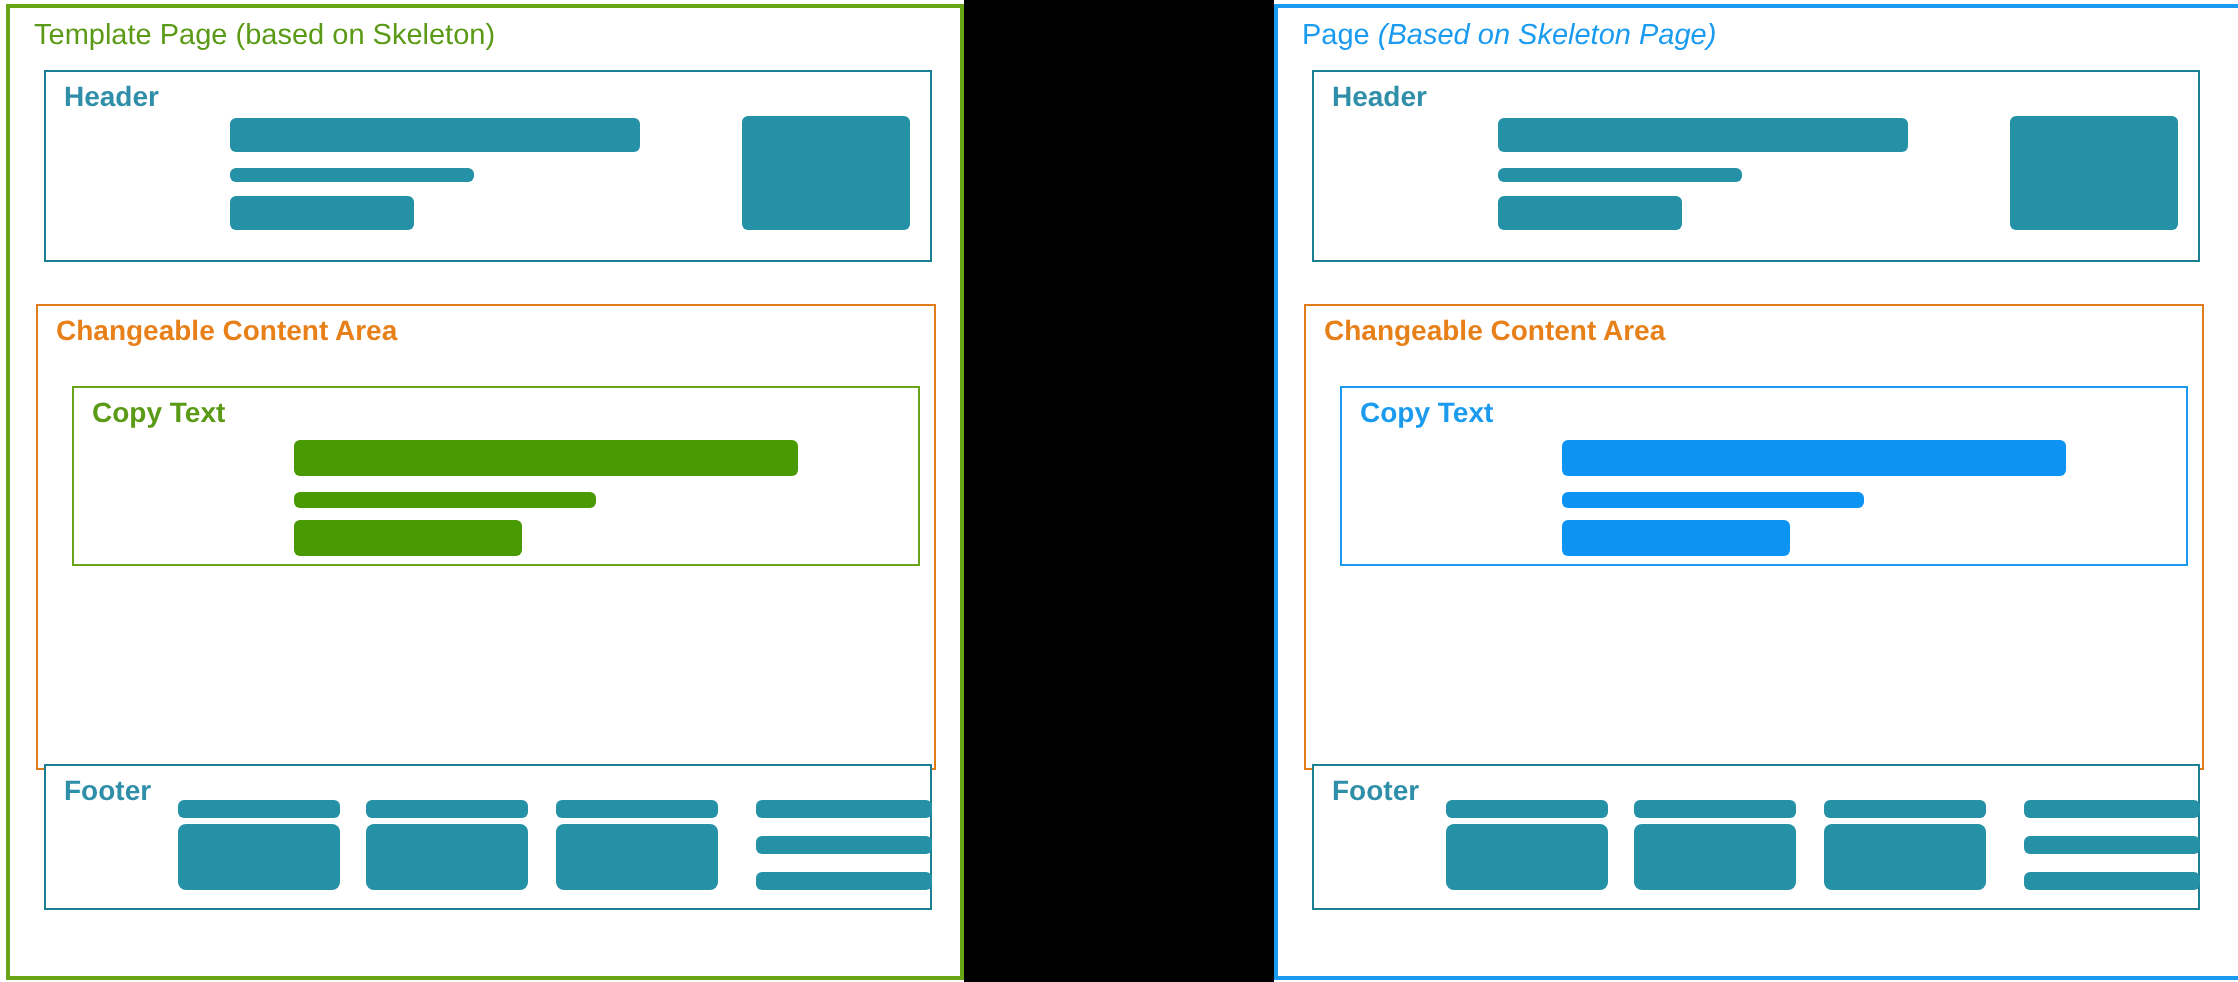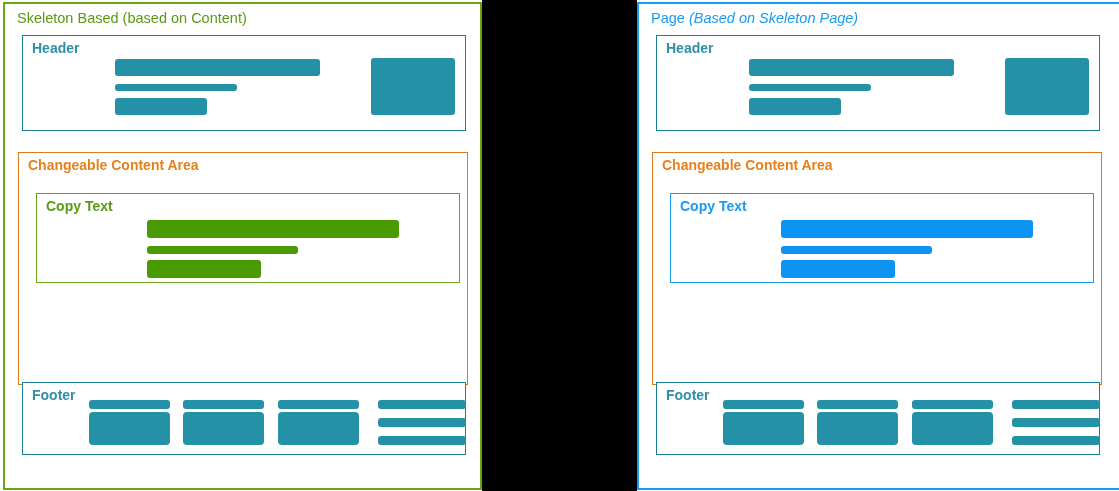--- a/index.html
+++ b/index.html
@@ -129,21 +129,21 @@
   .fcol-4 { left: 355px; width: 88px; }
 </style>
 </head>
 <body>
 
 <div id="stage">
 
   <div class="panel" id="panel-left">
 
     <div class="panel-title">
-      <span>Skeleton Based</span><span>&nbsp;</span><span>(based on Content)</span>
+      <span>Template Page</span><span>&nbsp;</span><span>(based on Skeleton)</span>
     </div>
 
     <div class="box box-header hdr">
       <div class="box-label">Header</div>
       <div class="bar teal hbar-1"></div>
       <div class="bar teal hbar-2"></div>
       <div class="bar teal hbar-3"></div>
       <div class="blk teal hblock"></div>
     </div>
 

